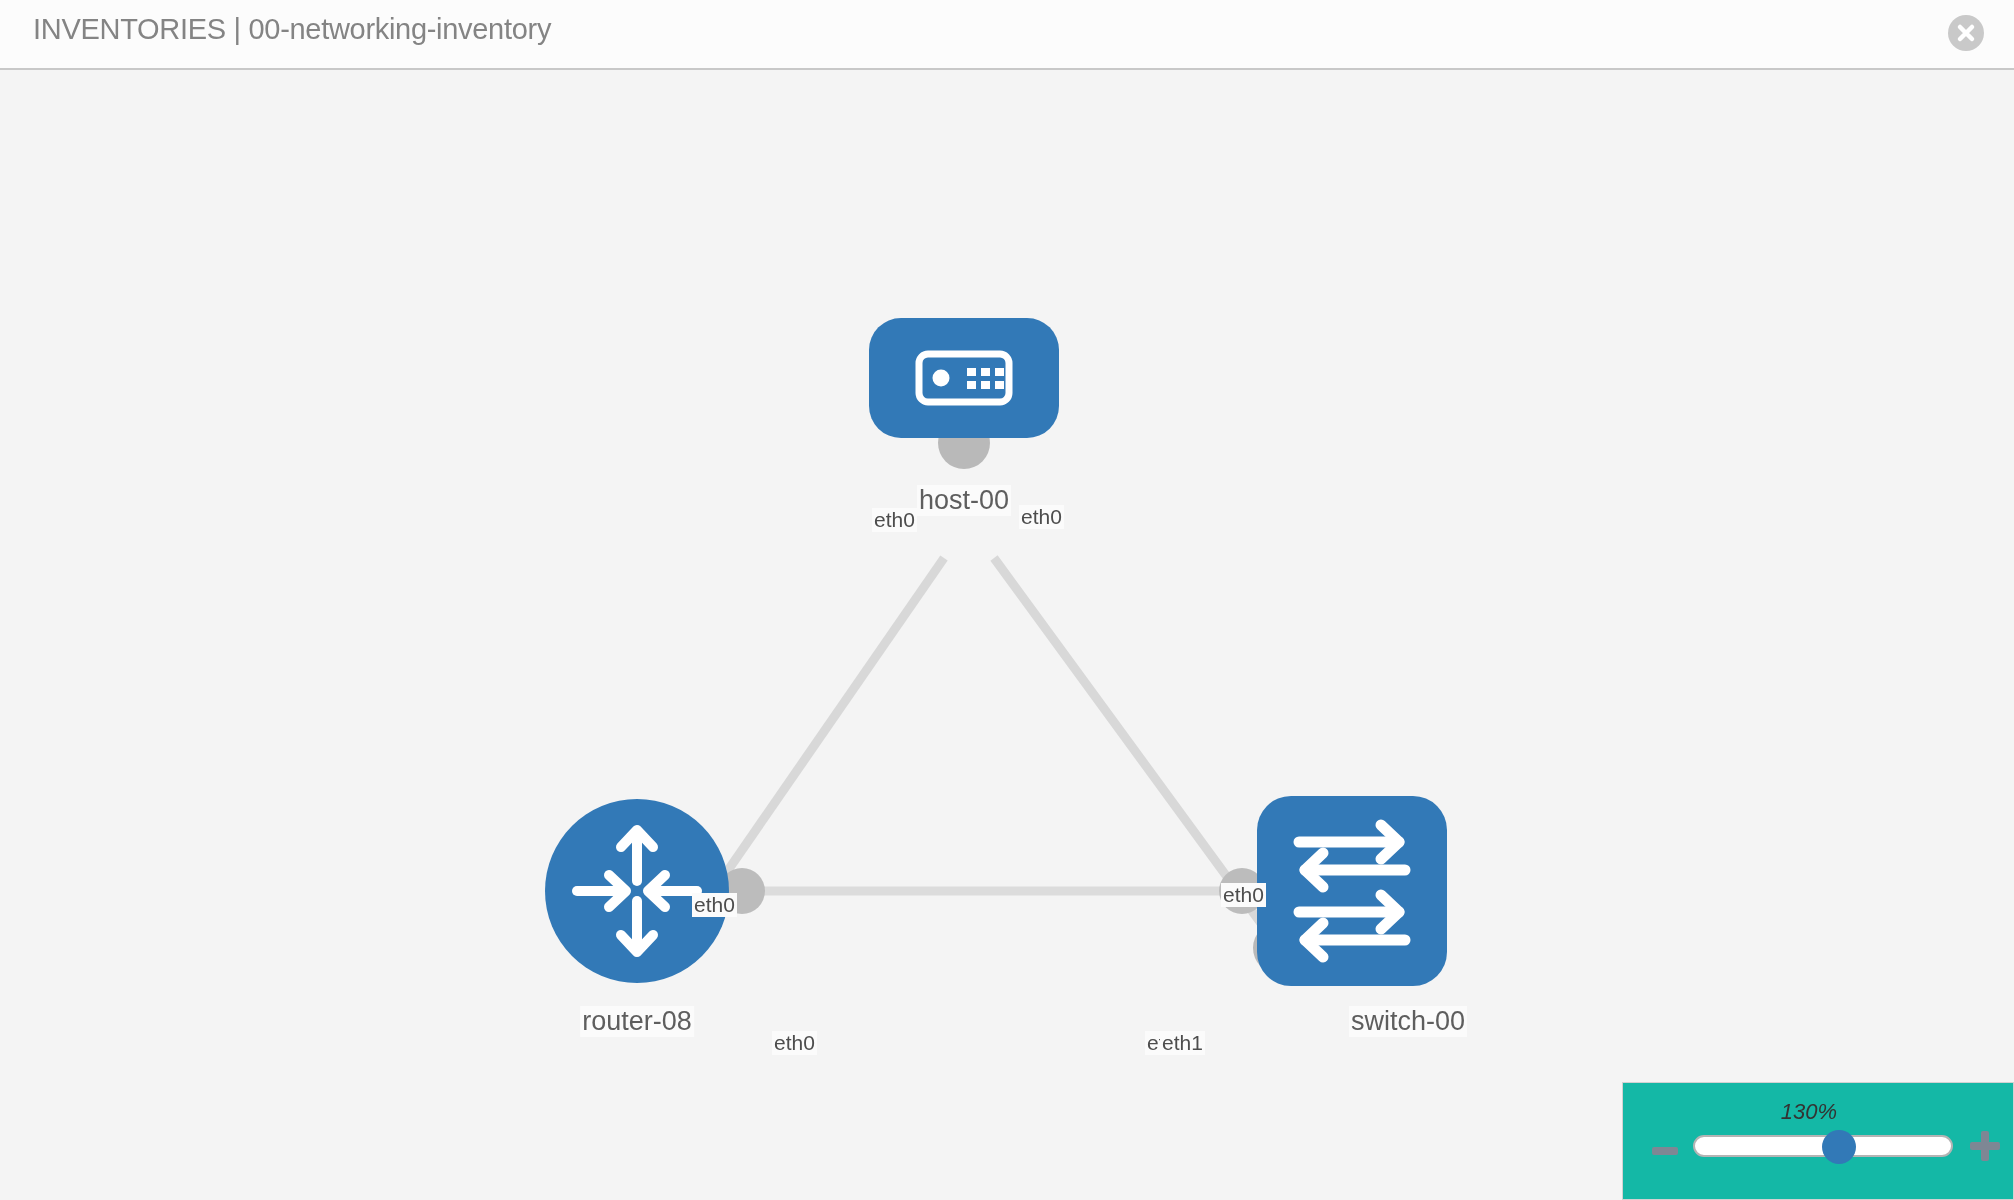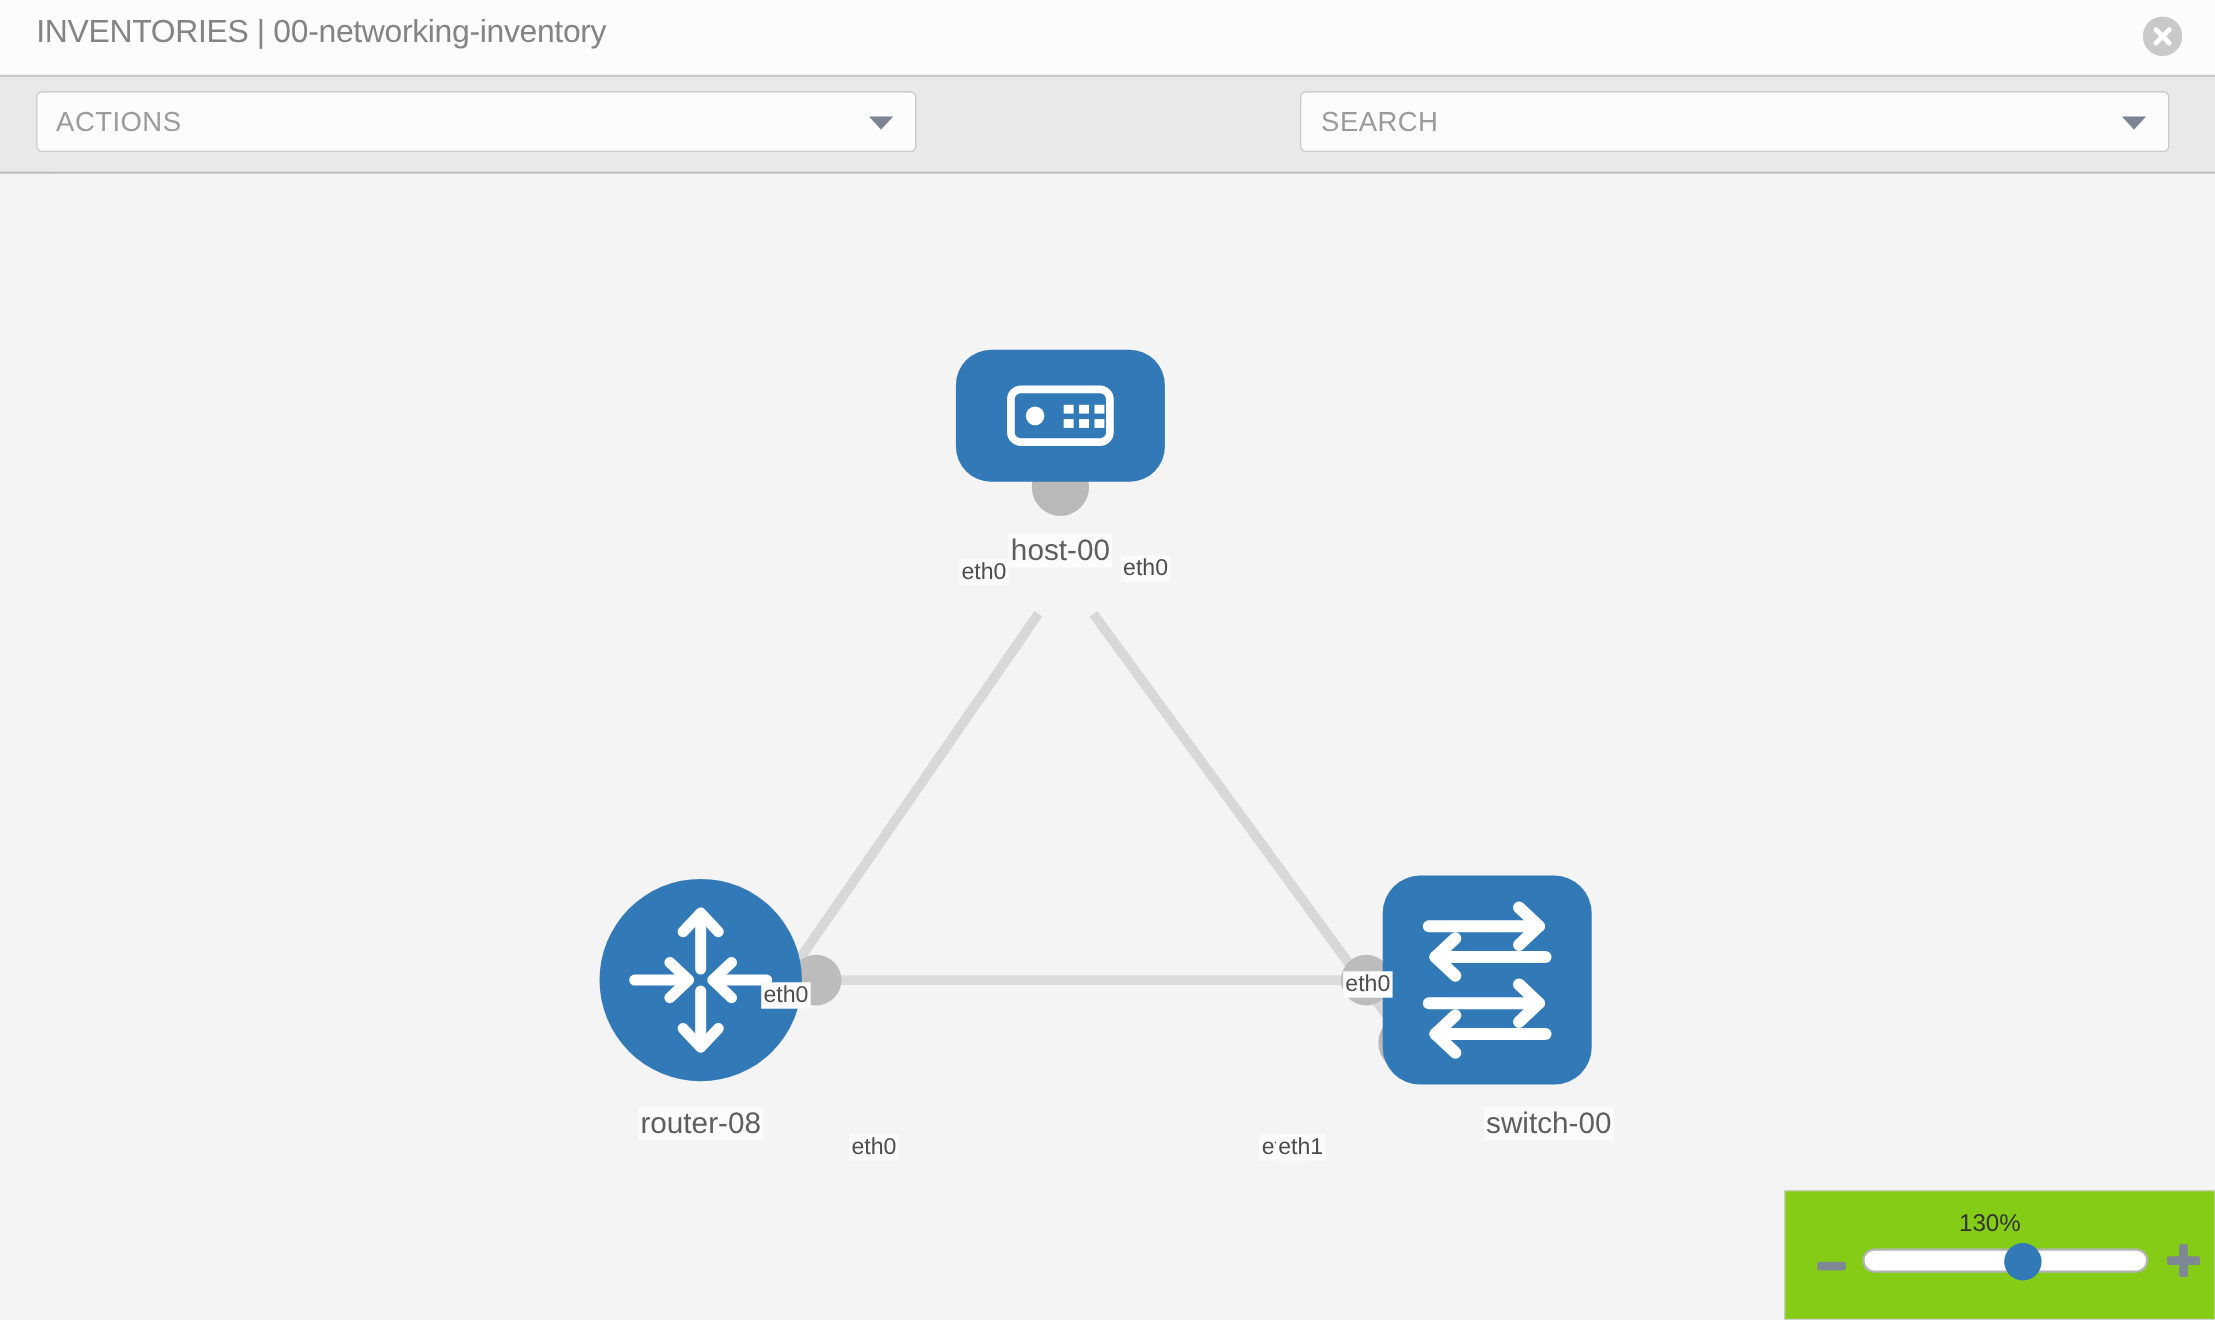--- a/index.html
+++ b/index.html
@@ -143,23 +143,24 @@
     background: #fbfbfb;
     white-space: nowrap;
     padding: 0 2px;
   }
 
   
   #zoom-panel {
     position: absolute;
     left: 1622px; top: 1082px;
     width: 392px; height: 118px;
-    background: #84cc16;
+    background: #14b8a6;
     border: 1px solid #d2d2d2;
     box-sizing: border-box;
+    font-style: italic;
   }
   #zoom-percent {
     position: absolute;
     left: 0; top: 16px;
     width: 372px;
     text-align: center;
     font-size: 22px;
     color: #333333;
   }
   #zoom-minus {
@@ -199,51 +200,20 @@
   <div id="header">
     <div id="page-title">INVENTORIES | 00-networking-inventory</div>
     <div id="close-btn">
       <svg width="36" height="36" viewBox="0 0 36 36">
         <circle cx="18" cy="18" r="18" fill="#c9c9c9"></circle>
         <path d="M12 12 L24 24 M24 12 L12 24" stroke="#ffffff" stroke-width="4.5" stroke-linecap="round"></path>
       </svg>
     </div>
   </div>
 
-  <div id="toolbar">
-
-    <div id="actions-select">
-      <span id="actions-label">ACTIONS</span>
-      <span class="caret" id="actions-caret"></span>
-    </div>
-
-    <div class="tool-icon" id="wrench-icon">
-      <svg width="44" height="44" viewBox="0 0 44 44">
-        <g fill="#7e8794">
-          <path d="M30.5 6.5 a11 11 0 0 0 -11.8 16.3 L7.6 33.9 a3.2 3.2 0 0 0 0 4.6 l1.2 1.2 a3.2 3.2 0 0 0 4.6 0 L24.5 28.6 A11 11 0 0 0 40.2 16.5 l-6.6 6.6 -5.5 -1.1 -1.1 -5.5 z"></path>
-        </g>
-      </svg>
-    </div>
-
-    <div class="tool-icon" id="key-icon">
-      <svg width="44" height="42" viewBox="0 0 44 42">
-        <g fill="none" stroke="#7e8794" stroke-width="4.5" stroke-linecap="round">
-          <circle cx="14" cy="15" r="9"></circle>
-          <path d="M20.5 21.5 L36 33"></path>
-          <path d="M29.5 28 L25.5 33"></path>
-          <path d="M36 33 L31.5 37.5"></path>
-        </g>
-      </svg>
-    </div>
-
-    <div id="search-box">
-      <input id="search-input" type="text" placeholder="SEARCH" style="">
-      <span class="caret" id="search-caret"></span>
-    </div>
-  </div>
 
   <div id="canvas">
 
     <svg id="topology-svg" viewBox="0 0 2014 1042">
 
       <g>
         <line x1="897" y1="400" x2="648" y2="760" stroke="#d8d8d8" stroke-width="9"></line>
       </g>
       <g>
         <line x1="947" y1="400" x2="1232" y2="790" stroke="#d8d8d8" stroke-width="9"></line>

